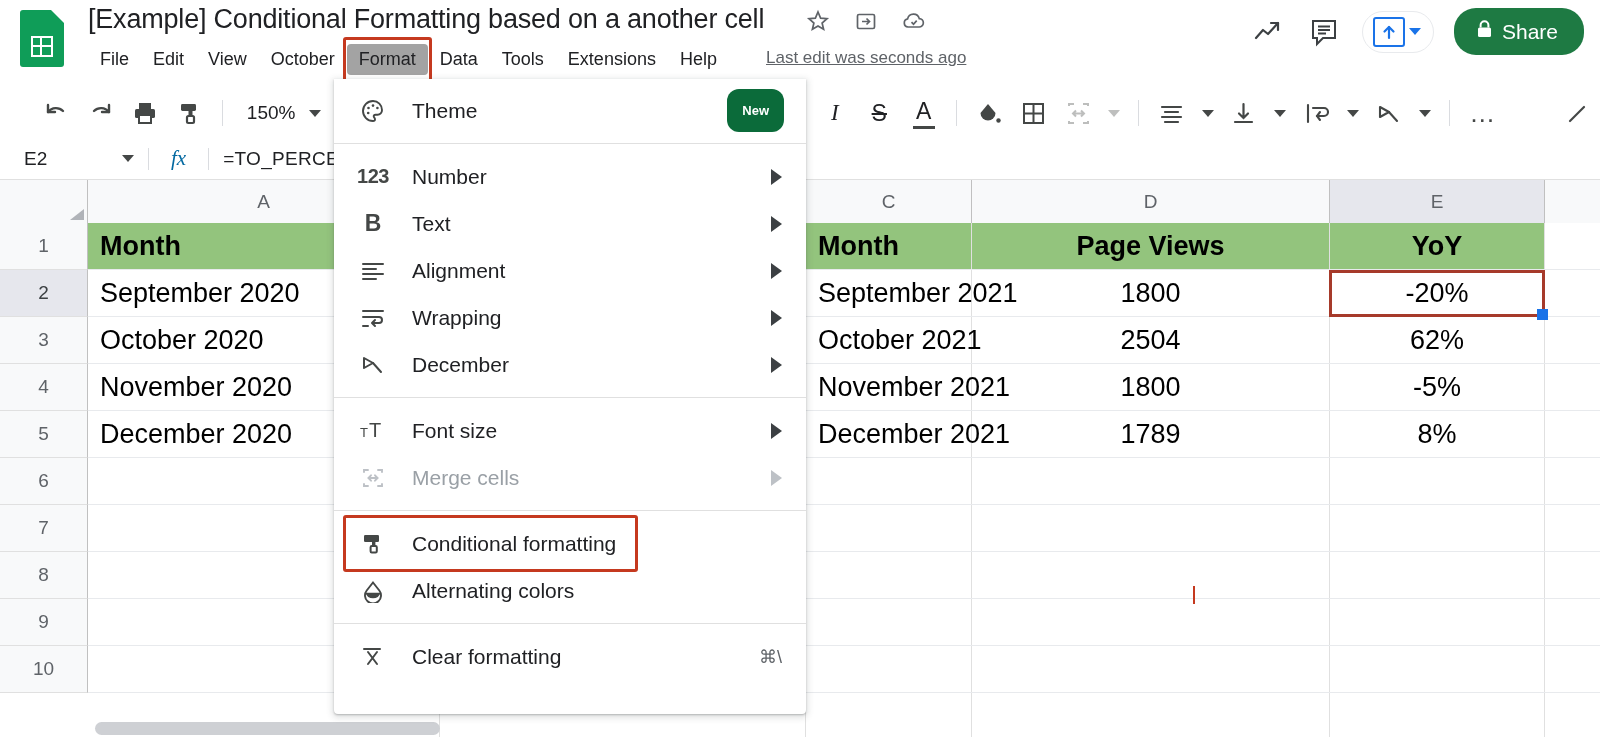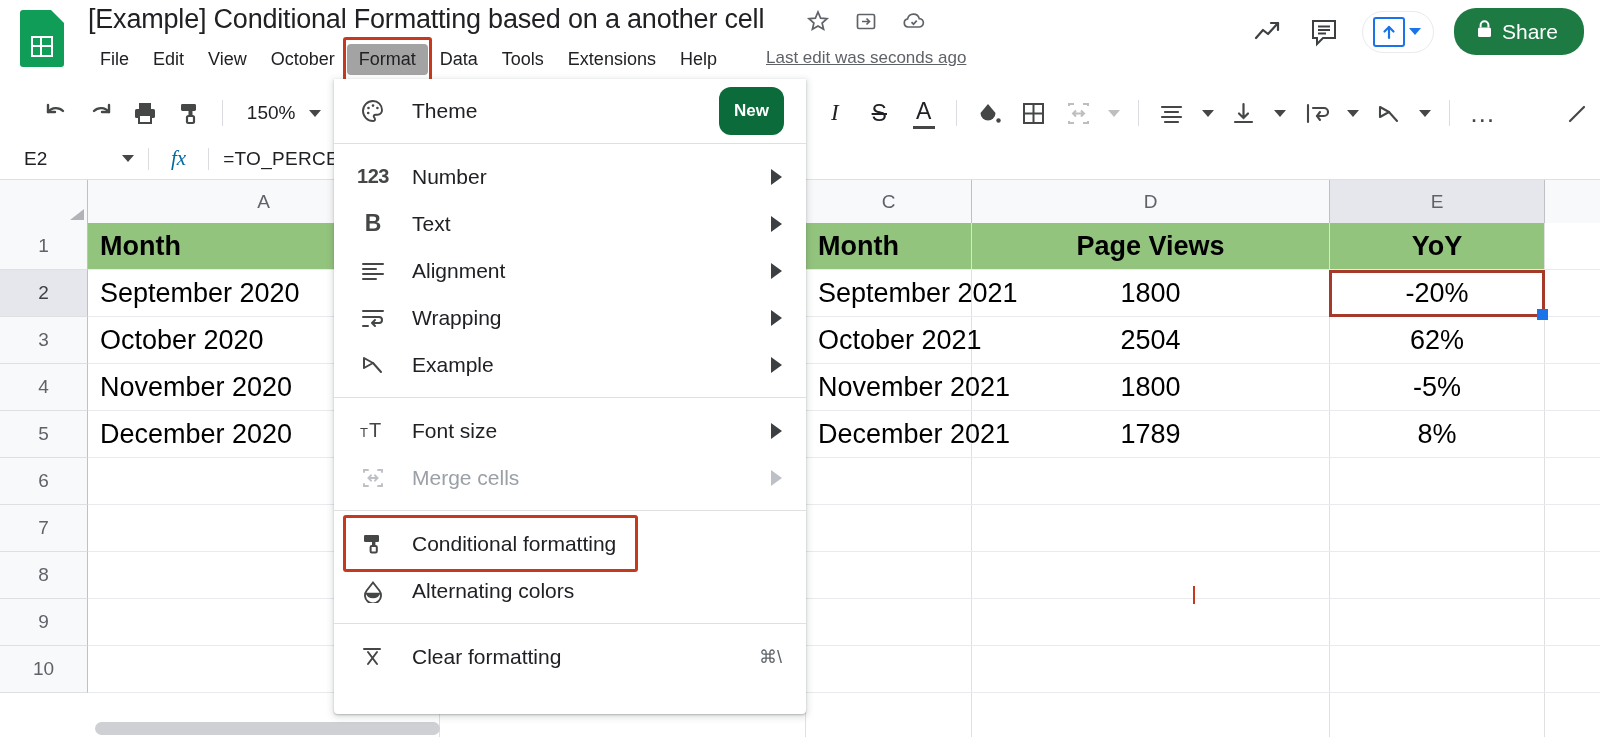--- a/index.html
+++ b/index.html
@@ -134,21 +134,21 @@
   .mi-ic { width:34px; display:flex; align-items:center; justify-content:center; color:#444746; flex:0 0 34px; }
   .mi-lbl { font-size:21px; color:#202124; margin-left:22px; white-space:nowrap; }
   .mi-arrow { position:absolute; right:24px; width:0;height:0;
               border-top:8px solid transparent; border-bottom:8px solid transparent; border-left:11px solid #3c4043;}
   .mi-short { position:absolute; right:24px; font-size:18px; color:#5f6368; }
   .mi.disabled .mi-lbl { color:#9aa0a6; }
   .mi.disabled .mi-ic { color:#bdc1c6; }
   .mi.disabled .mi-arrow { border-left-color:#bdc1c6; }
   .mdiv { height:1px; background:#e0e0e0; margin:9px 0; }
   .badge-new {
-    position:absolute; right:22px; background:#0b6b3a; color:#fff; font-size:17px; font-weight:bold;
+    position:absolute; right:22px; background:#0b6b3a; color:#fff; font-size:13px; font-weight:bold;
     padding:14px 15px; border-radius:12px;
   }
   .mi.annot::after{
     content:""; position:absolute; left:9px; top:-5px; right:168px; bottom:-5px;
     border:3px solid #c5391f; border-radius:3px; pointer-events:none;
   }
   .num-ic { font-size:20px; font-weight:bold; letter-spacing:-0.5px; }
   .bold-ic { font-size:23px; font-weight:bold; }
 </style>
 </head>
@@ -512,21 +512,21 @@
       <span class="mi-arrow"></span>
     </div>
 
     <div class="mi">
       <span class="mi-ic">
         <svg width="24" height="22" viewBox="0 0 24 22" fill="none" stroke="#444746" stroke-width="2" stroke-linecap="round" stroke-linejoin="round">
           <path d="M3 4l9 5-9 5z"></path>
             <path d="M12 9l8 9"></path>
         </svg>
       </span>
-      <span class="mi-lbl">Example</span>
+      <span class="mi-lbl">December</span>
       <span class="mi-arrow"></span>
     </div>
 
     <div class="mdiv"></div>
 
     <div class="mi">
       <span class="mi-ic">
         <svg width="26" height="22" viewBox="0 0 26 22" fill="#444746">
           <text x="0" y="17" font-size="13" font-family="Liberation Sans, sans-serif">T</text>
           <text x="9" y="17" font-size="20" font-family="Liberation Sans, sans-serif">T</text>

